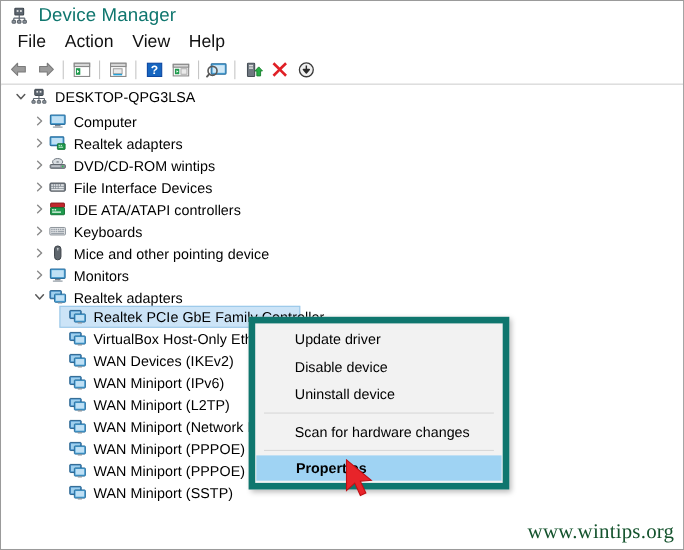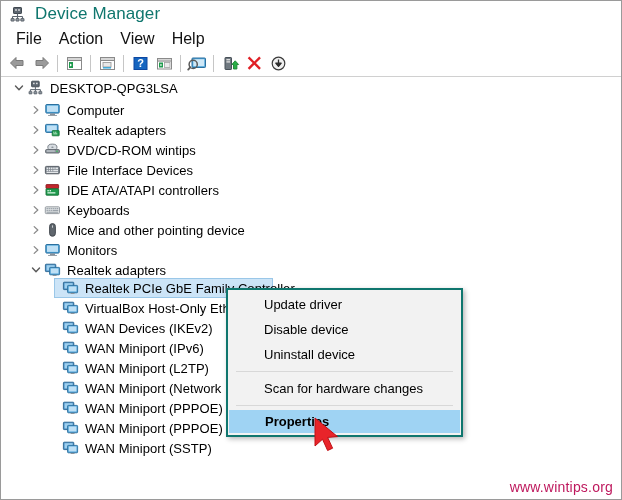--- a/index.html
+++ b/index.html
@@ -138,21 +138,21 @@
   .ind1 { padding-left: 27px; align-items: flex-end; }
   .ind2 { padding-left: 61px; }
 
   
   #ctxmenu {
     position: absolute;
     left: 225px;
     top: 287px;
     width: 237px;
     background: #f2f2f2;
-    border: 2px solid #0f766e;
+    border: 6px solid #0f766e;
     box-shadow: 2px 2px 5px rgba(0,0,0,0.28);
     padding: 2px 0 2px 0;
     box-sizing: border-box;
     z-index: 50;
   }
   #ctxmenu .mi {
     height: 25px;
     display: flex;
     align-items: center;
     padding-left: 36px;
@@ -180,25 +180,25 @@
     top: 416px;
     z-index: 80;
     pointer-events: none;
   }
 
   
   #watermark {
     position: absolute;
     right: 8px;
     bottom: 4px;
-    font-size: 14px;
-    color: #be185d;
+    font-size: 19px;
+    color: #14532d;
     letter-spacing: 0.2px;
     z-index: 10;
-    font-family: Liberation Sans, sans-serif;
+    font-family: Liberation Serif, serif;
   }
   
   #bottomedge {
     position:absolute; left:0; bottom:0; width:620px; height:3px; background:#ffffff;
   }
 </style>
 </head>
 <body>
 
 <div id="app">

